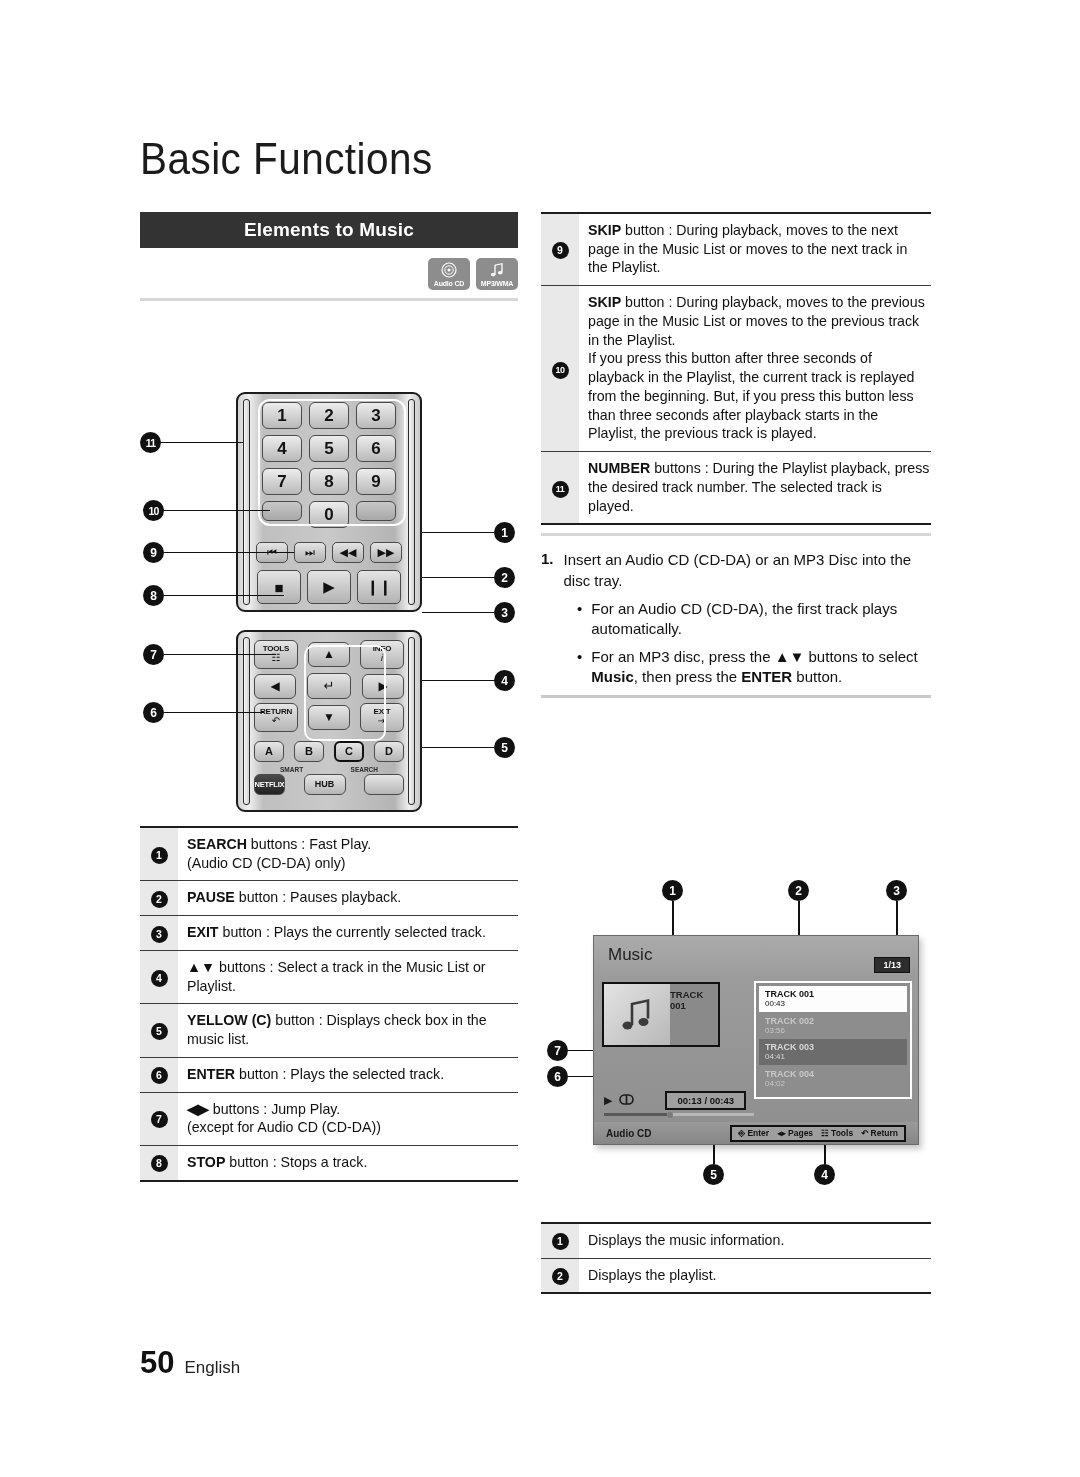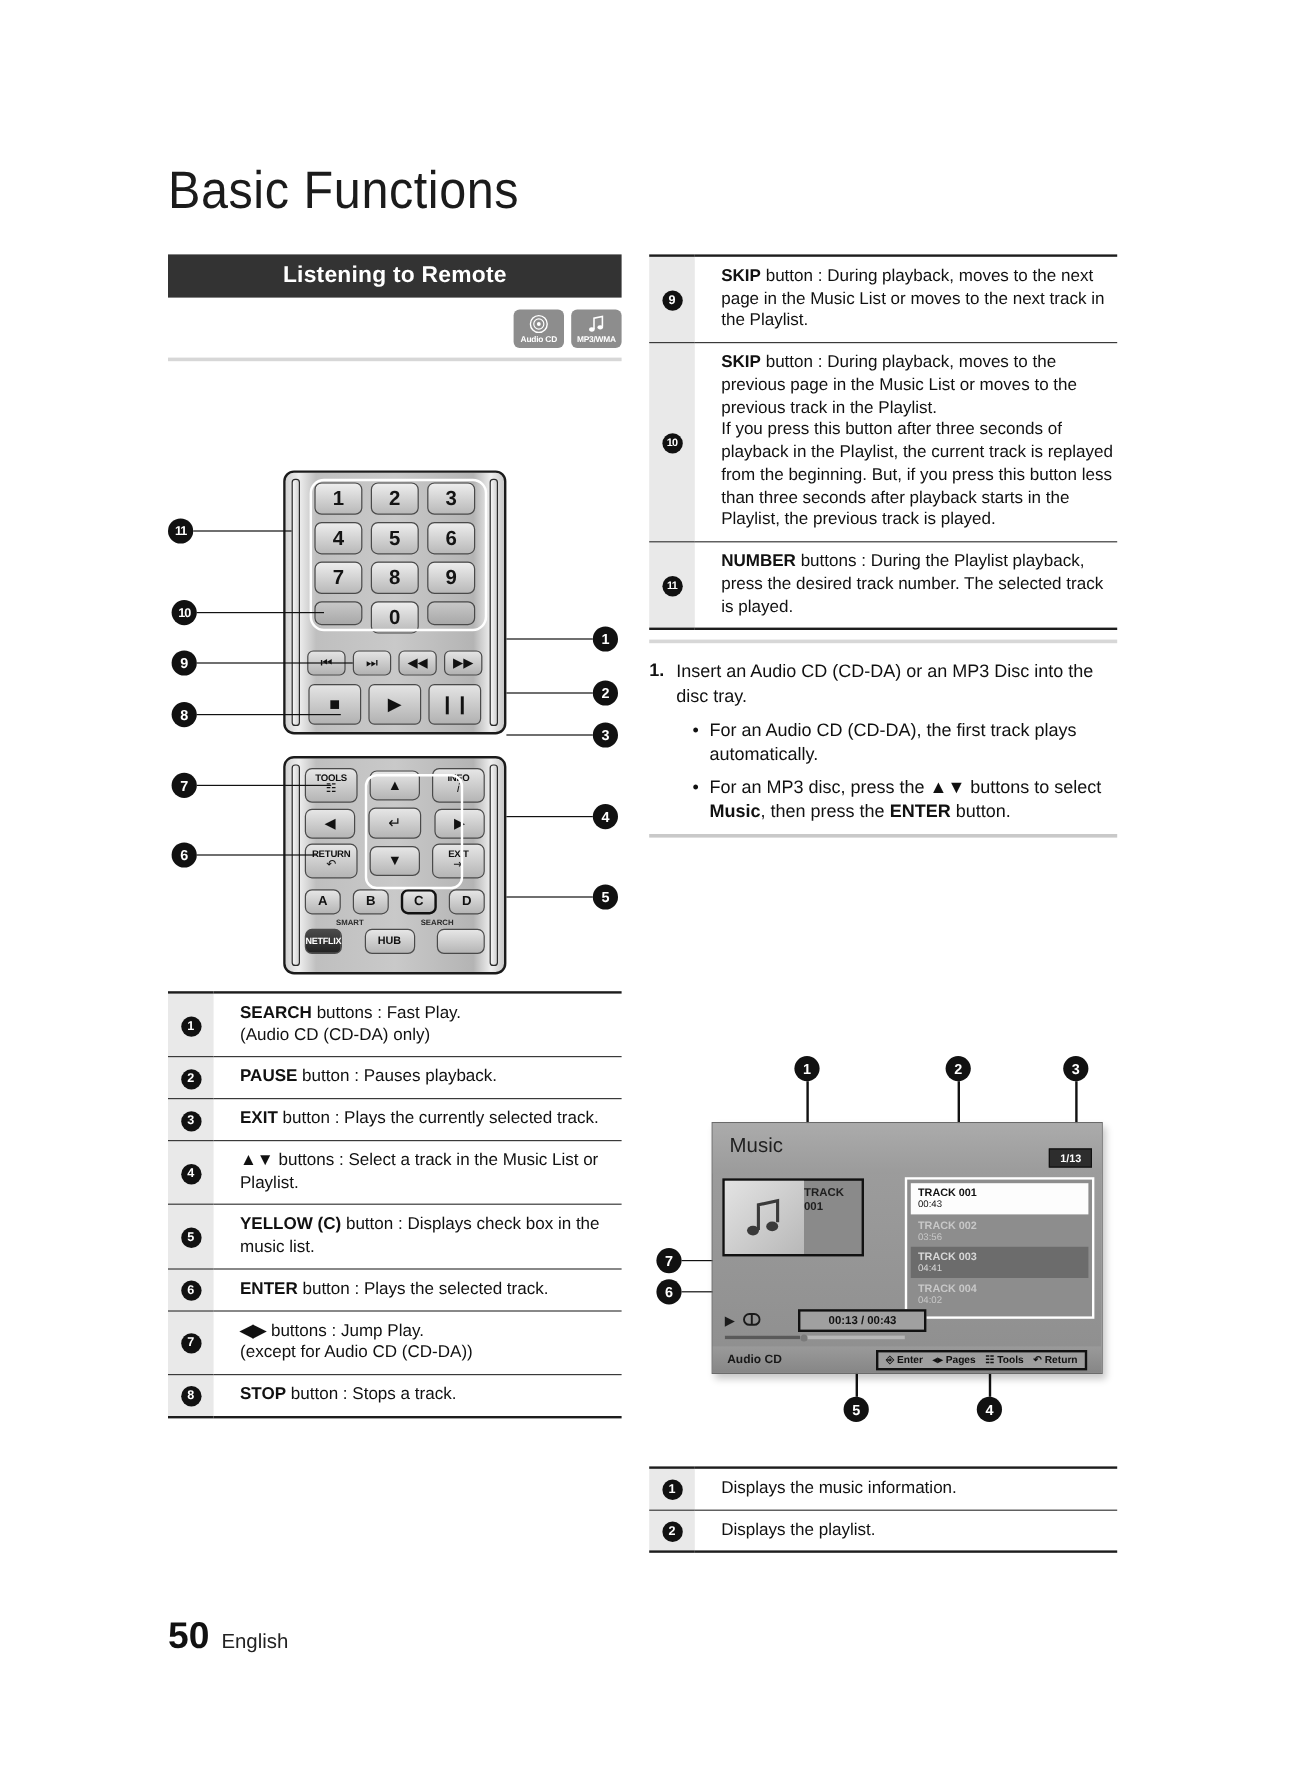--- a/index.html
+++ b/index.html
@@ -56,21 +56,21 @@
   
   .legend { width: 100%; border-collapse: collapse; }
   .legend tr { border-top: 2px solid #1d1d1d; }
   .legend tr:last-child { border-bottom: 2px solid #1d1d1d; }
   .legend tr.thin { border-top: 1px solid #3a3a3a; }
   .legend td.num {
     width: 38px; background: #e9e9e9; text-align: center; vertical-align: middle;
     padding: 7px 0;
   }
   .legend td.txt {
-    padding: 7px 0 8px 22px; font-size: 14.2px; line-height: 1.32; vertical-align: middle;
+    padding: 7px 0 8px 9px; font-size: 14.2px; line-height: 1.32; vertical-align: middle;
   }
   .bullet-num {
     display: inline-block; width: 17px; height: 17px; border-radius: 50%;
     background: #111; color: #fff; font-size: 10.5px; font-weight: bold;
     line-height: 17px; text-align: center;
   }
   .bullet-num.wide { font-size: 9px; letter-spacing: -.6px; }
   b { font-weight: bold; }
 
   
@@ -191,21 +191,21 @@
   .pl-item .d { font-size: 8px; }
   .pl-item.sel { background: #fdfdfd; color: #111; }
   .pl-item.norm { color: #c8c8c8; }
   .pl-item.hov { background: #6c6c6c; color: #d8d8d8; }
 
   .tv-controls { position: absolute; left: 10px; bottom: 28px; width: 190px; }
   .ctrl-row { display: flex; align-items: center; gap: 7px; }
   .ctrl-ic { font-size: 11px; color: #1b1b1b; }
   .ctrl-time {
     border: 2.5px solid #111; background: #a0a0a0; color: #111;
-    font-size: 9.5px; font-weight: bold; padding: 2px 23px; margin-left: 24px;
+    font-size: 9.5px; font-weight: bold; padding: 2px 10px; margin-left: 24px;
   }
   .progress { margin-top: 3px; width: 150px; height: 3px; background: #b7b7b7; position: relative; }
   .progress i { position: absolute; left: 0; top: 0; height: 3px; width: 42%; background: #5a5a5a; }
   .progress s { position: absolute; left: 42%; top: -1.5px; width: 6px; height: 6px;
     border-radius: 50%; background: #7a7a7a; }
 
   .tv-foot {
     position: absolute; left: 0; right: 0; bottom: 0; height: 22px;
     background: linear-gradient(to bottom,#9a9a9a,#868686);
     display: flex; align-items: center; justify-content: space-between; padding: 0 12px;
@@ -223,21 +223,21 @@
 </style>
 </head>
 <body>
 
 <div class="page">
 
   <div class="chapter-title">Basic Functions</div>
 
   <div class="col-left">
 
-    <div class="section-bar">Listening to Remote</div>
+    <div class="section-bar">Elements to Music</div>
 
     <div class="badges">
       <div class="badge">
         <span class="glyph">
           <svg width="16" height="16" viewBox="0 0 16 16">
               <circle cx="8" cy="8" r="7" fill="none" stroke="#fff" stroke-width="1.2"></circle>
               <circle cx="8" cy="8" r="4.2" fill="none" stroke="#fff" stroke-width="1"></circle>
               <circle cx="8" cy="8" r="1.6" fill="#fff"></circle>
             </svg>
         </span>

